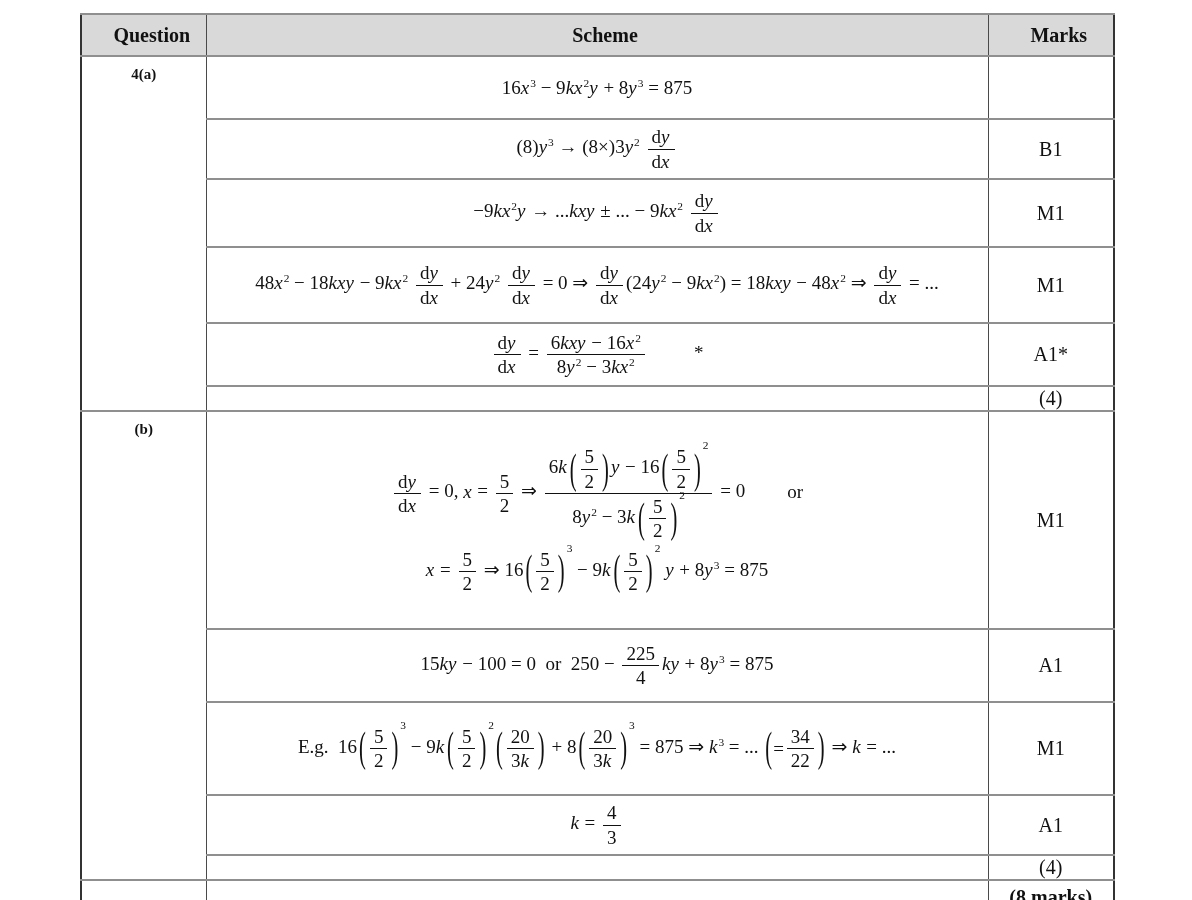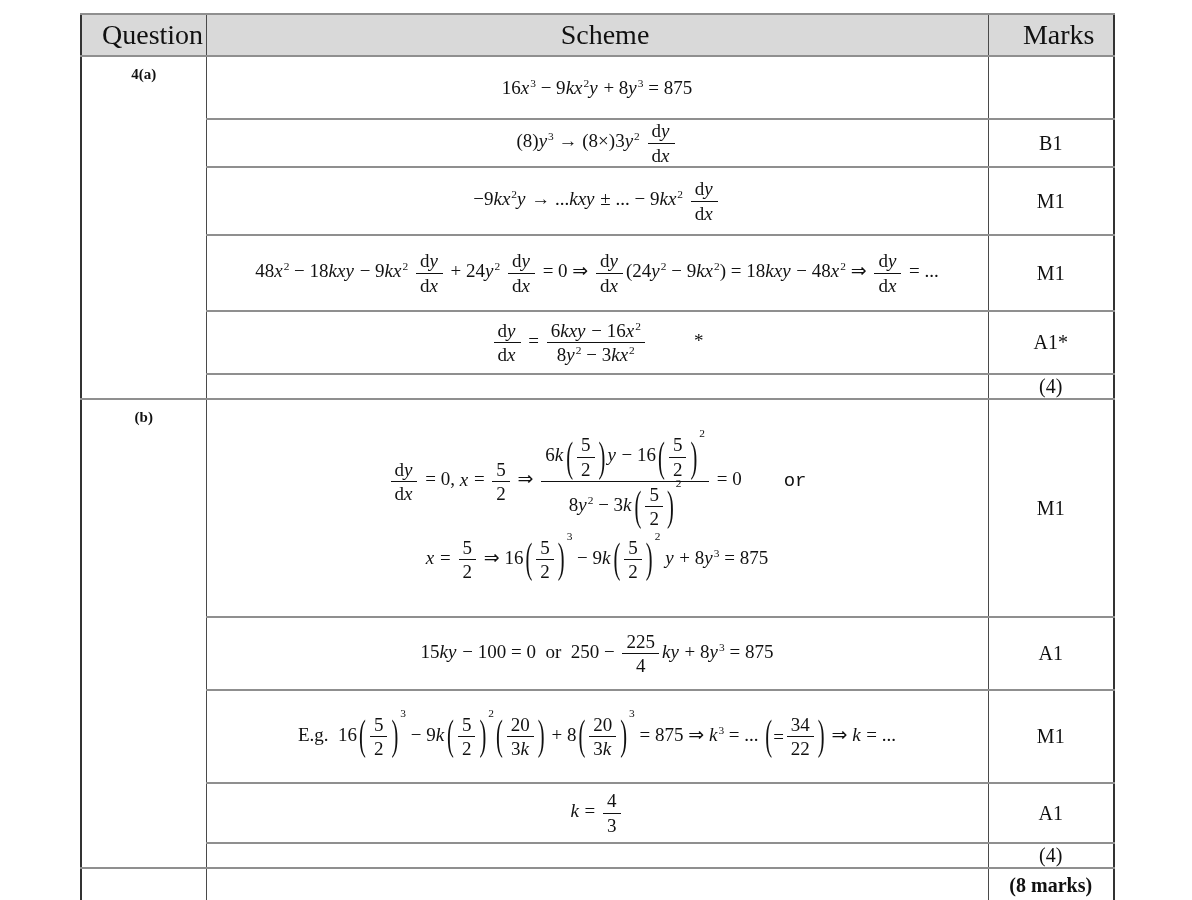--- a/index.html
+++ b/index.html
@@ -2,45 +2,45 @@
 <html><head>
 <meta charset="utf-8">
 <style>
   html,body{margin:0;padding:0;background:#ffffff;}
   body{width:1192px;height:900px;font-family:"Liberation Serif",serif;color:#111;}
   .sheet{padding:13px 0 0 80px;}
   table.ms{border-collapse:collapse;width:1033px;table-layout:fixed;border:2.5px solid #333;}
   td,th{border-left:1.4px solid #4a4a4a;border-right:1.4px solid #4a4a4a;
         border-top:2px solid #8f8f8f;border-bottom:2px solid #8f8f8f;
         padding:0 4px;overflow:visible;}
-  th{background:#d9d9d9;font-size:28px;font-weight:normal;text-align:center;padding-left:20px;}
+  th{background:#d9d9d9;font-size:20px;font-weight:bold;text-align:center;padding-left:20px;}
   .qcell{vertical-align:top;text-align:center;font-weight:bold;font-size:15px;padding-top:9px;}
   .scell{text-align:center;vertical-align:middle;font-size:19px;line-height:1.25;}
   .mcell{text-align:center;vertical-align:middle;font-size:20px;}
   .mcell.total{font-weight:bold;vertical-align:top;padding-top:5px;}
   
-  .r-hdr{height:42px}.r-a1{height:63px}.r-a2{height:48px}.r-a3{height:68px}
+  .r-hdr{height:42px}.r-a1{height:63px}.r-a2{height:60px}.r-a3{height:68px}
   .r-a4{height:76px}.r-a5{height:63px}.r-sub{height:25px}
   .r-b1{height:218px}.r-b2{height:73px}.r-b3{height:93px}.r-b4{height:60px}
   .r-last{height:45px}
   
   .scell i{font-style:italic;padding-right:1px;}
   .scell sup{font-size:0.6em;vertical-align:0.62em;line-height:0;}
   .fr{display:inline-flex;flex-direction:column;vertical-align:middle;
       text-align:center;margin:0 3px;line-height:1.12;}
   .fr .nu{border-bottom:1.3px solid #111;padding:0 4px 1px;}
   .fr .de{padding:1px 4px 0;}
   .par{display:inline-flex;align-items:center;vertical-align:middle;margin:0 1px;}
   .par::before{content:'(';}
   .par::after{content:')';}
   .par::before,.par::after{display:inline-block;transform:scaleY(2.05);
       font-size:1.08em;font-weight:400;padding:0 1px;}
   .hx{font-size:0.6em;vertical-align:2.1em;line-height:0;}
   .eqline{margin:7px 0;}
-  .gap{margin-left:42px;font-family:Liberation Mono, monospace;}
+  .gap{margin-left:42px;}
   .star{margin-left:46px;}
 </style>
 </head>
 <body>
 
 <div class="sheet">
   <table class="ms">
     <colgroup>
       <col style="width:125px">
         <col style="width:782px">

